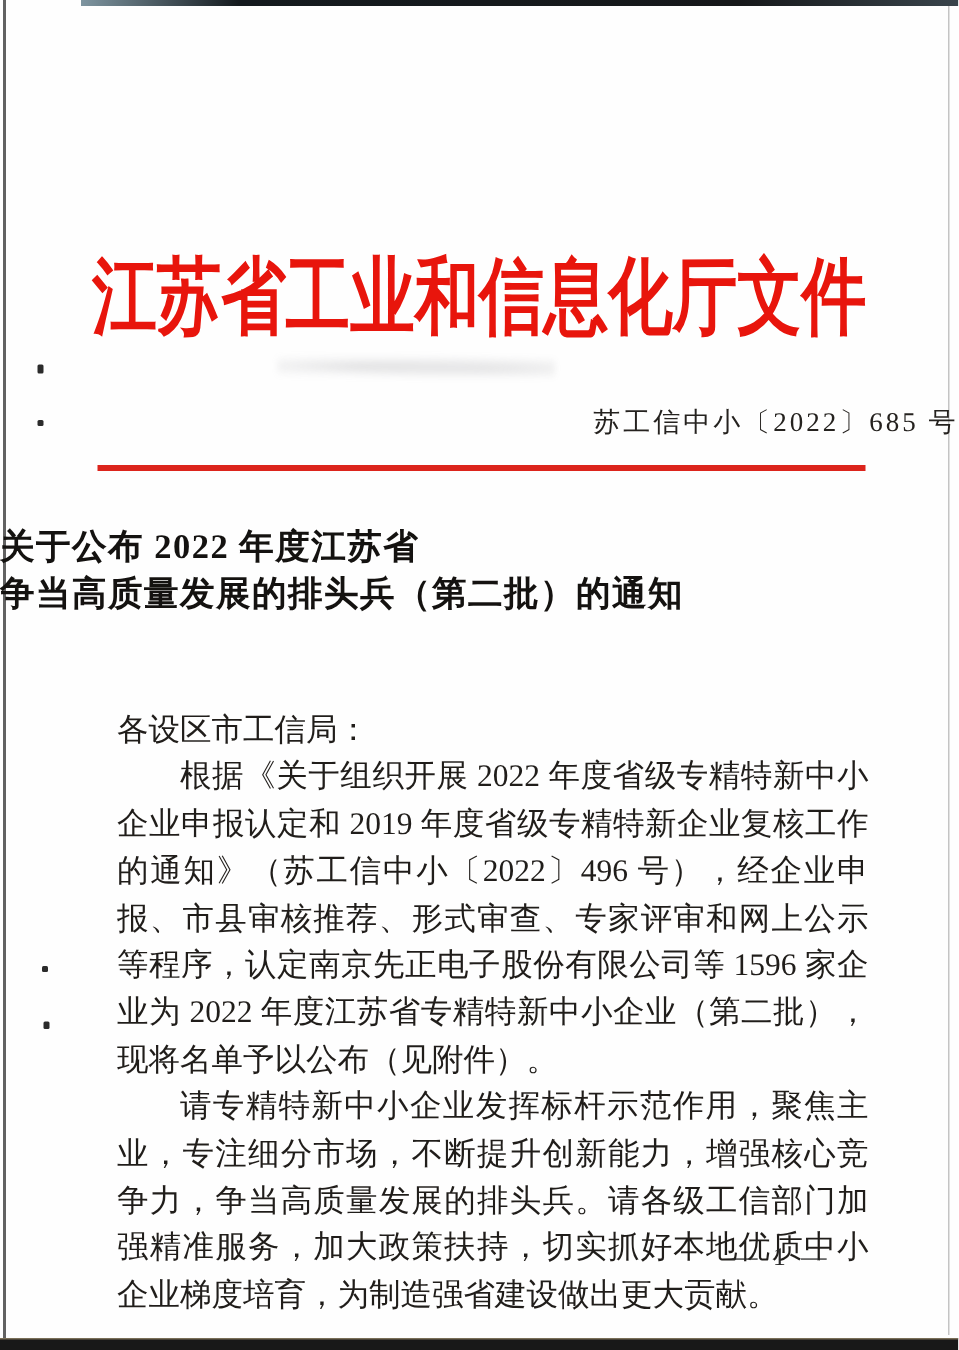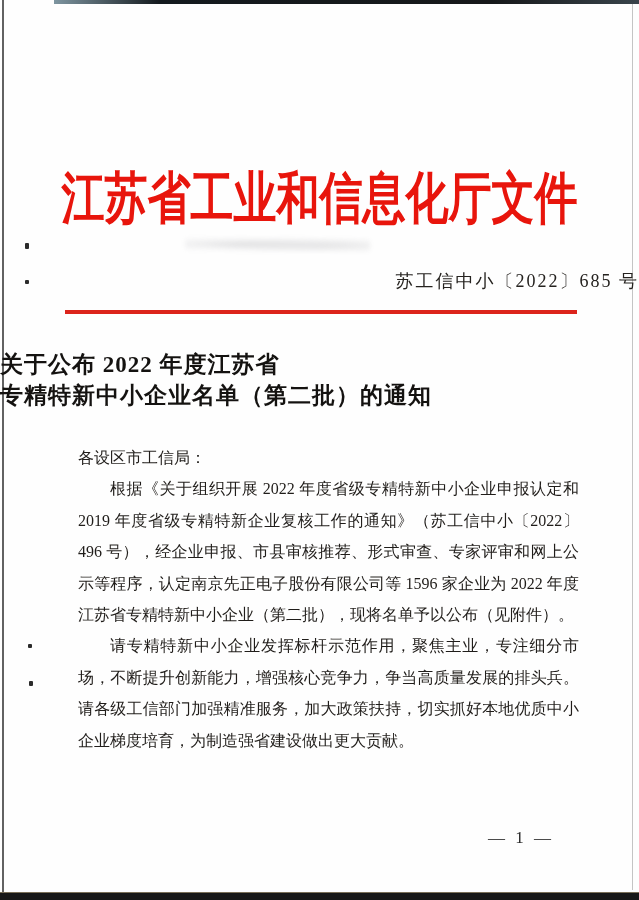--- a/index.html
+++ b/index.html
@@ -97,23 +97,23 @@
     font-size: 23px;
     font-weight: bold;
     color: #141210;
     line-height: 31px;
     letter-spacing: 1px;
   }
 
   
   .body-text {
     position: absolute;
-    top: 442px; left: 78px;
+    top: 471px; left: 78px;
     width: 501px;
-    font-size: 16px;
+    font-size: 21px;
     line-height: 31.4px;
     color: #201d1a;
     text-align: justify;
     text-justify: inter-ideograph;
   }
   .salutation { margin: 0; }
   .body-text p.para {
     margin: 0;
     text-indent: 2em;
   }
@@ -143,21 +143,21 @@
   <div class="smudge"></div>
 
   <div class="header-title">江苏省工业和信息化厅文件</div>
 
   <div class="doc-number">苏工信中小〔2022〕685 号</div>
 
   <div class="red-rule"></div>
 
   <div class="doc-title">
     <div>关于公布 2022 年度江苏省</div>
-    <div>专精特新中小企业名单（第二批）的通知</div>
+    <div>争当高质量发展的排头兵（第二批）的通知</div>
   </div>
 
   <div class="body-text">
     <p class="salutation">各设区市工信局：</p>
     <p class="para">根据《关于组织开展 2022 年度省级专精特新中小企业申报认定和 2019 年度省级专精特新企业复核工作的通知》（苏工信中小〔2022〕496 号），经企业申报、市县审核推荐、形式审查、专家评审和网上公示等程序，认定南京先正电子股份有限公司等 1596 家企业为 2022 年度江苏省专精特新中小企业（第二批），现将名单予以公布（见附件）。</p>
     <p class="para">请专精特新中小企业发挥标杆示范作用，聚焦主业，专注细分市场，不断提升创新能力，增强核心竞争力，争当高质量发展的排头兵。请各级工信部门加强精准服务，加大政策扶持，切实抓好本地优质中小企业梯度培育，为制造强省建设做出更大贡献。</p>
   </div>
 
   <div class="page-number">— 1 —</div>
 

